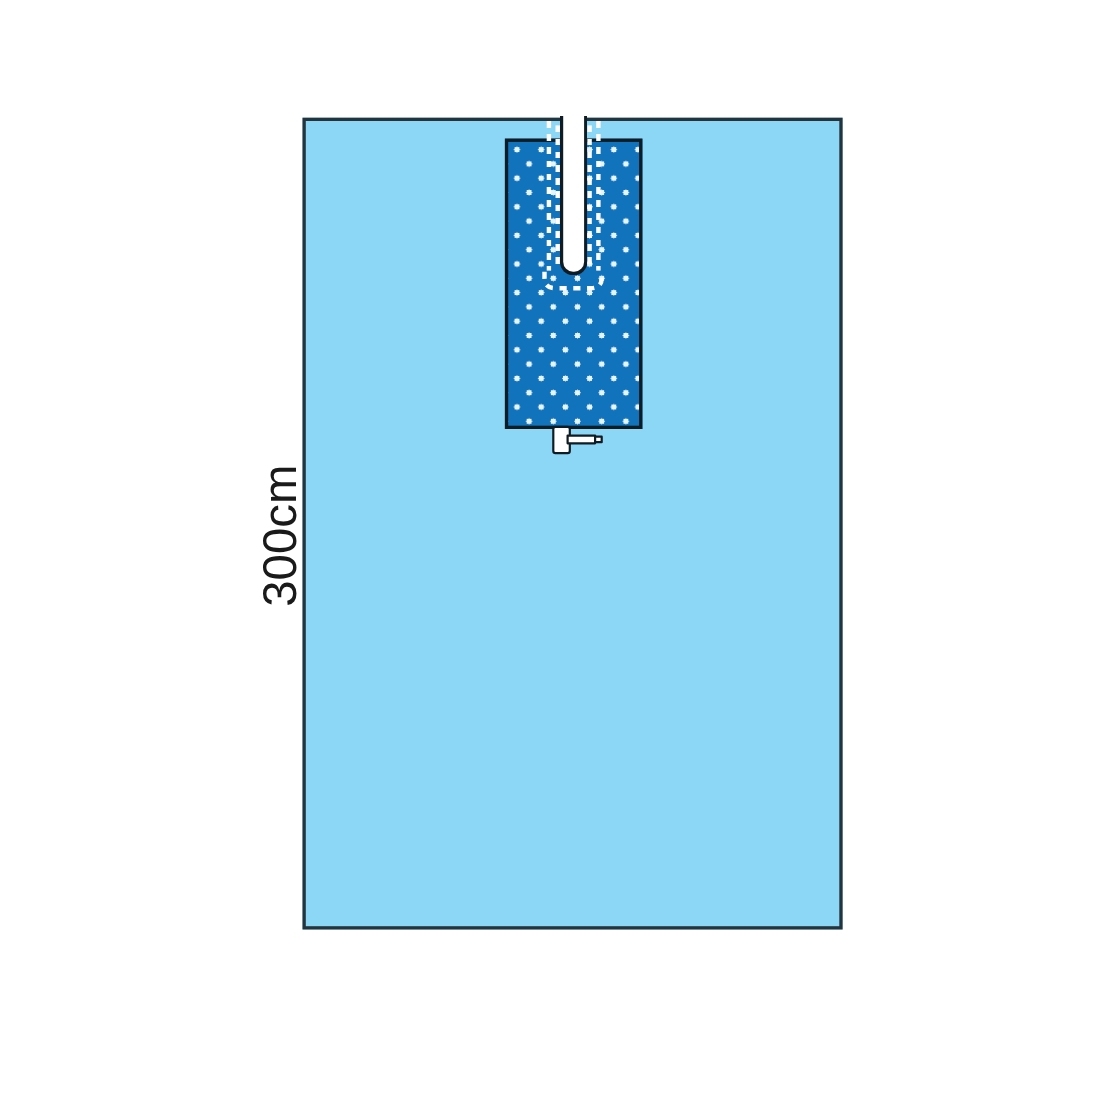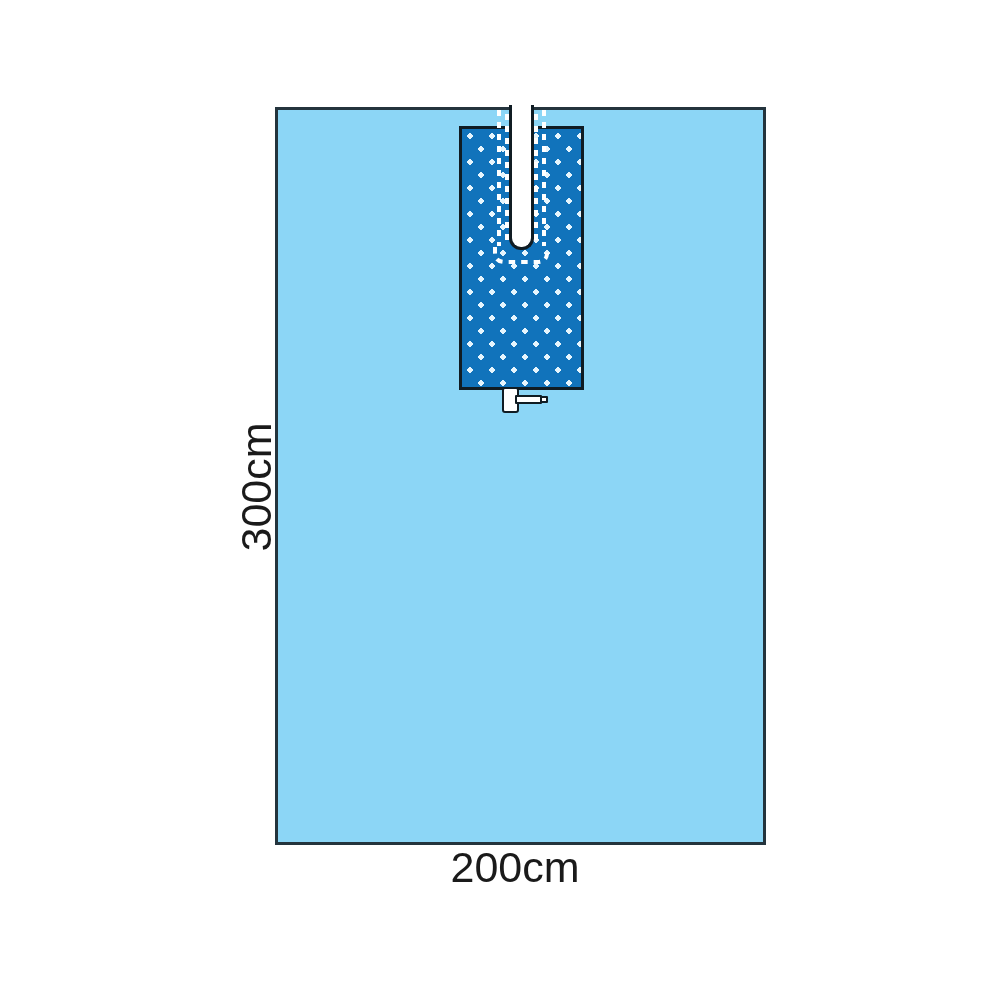--- a/index.html
+++ b/index.html
@@ -151,15 +151,14 @@
   <svg class="dash-bracket" width="58" height="22" viewBox="0 0 58 22">
     <path d="M 3,1 V 7 Q 3,16 13,16 H 45 Q 55,16 55,7 V 1" fill="none" stroke="#ffffff" stroke-width="4" stroke-dasharray="6.5 6"></path>
   </svg>
 
   <div class="tab-base"></div>
   <div class="tab-arm"></div>
   <div class="tab-cap"></div>
 
   <div class="dim-label dim-height">300cm</div>
 
-  <div class="dim-label dim-width">200cm</div>
 
 </div>
 
 </body></html>

